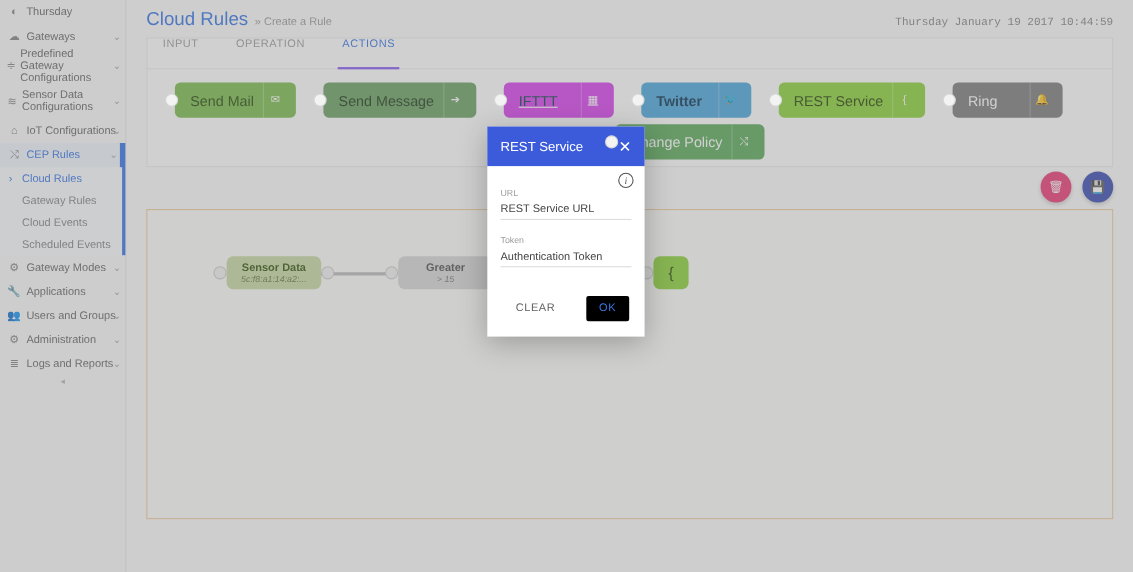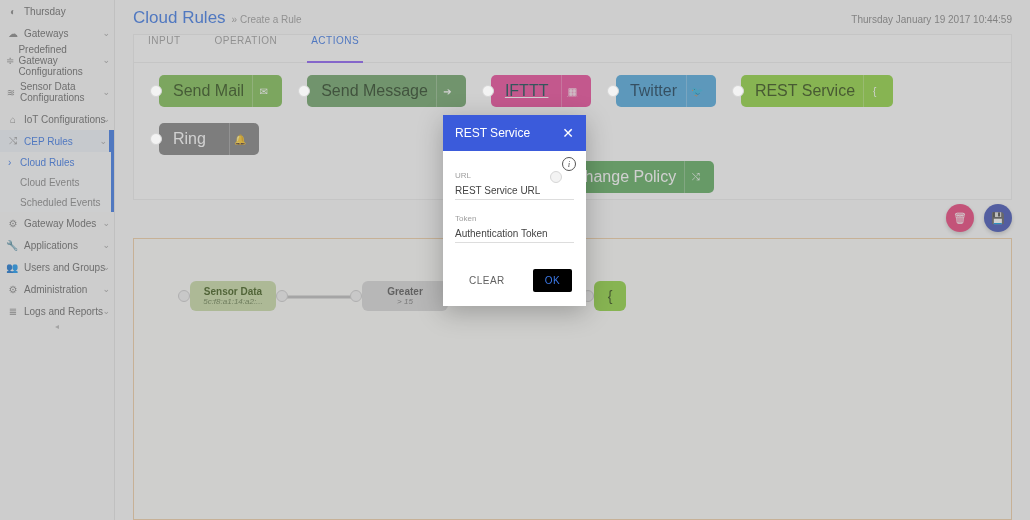--- a/index.html
+++ b/index.html
@@ -18,38 +18,38 @@
   .side-sub.sel { color:#3b78e7; }
   .side-sub.sel::before { content:"›"; position:absolute; left:8px; color:#3b78e7; }
   .side-group.open { border-right:3px solid #3b78e7; background:#fbfcfe; }
   .side-collapse { height:10px; text-align:center; font-size:8px; color:#bbb; }
 
   
   .main { position:absolute; left:115px; right:0; top:0; bottom:0; background:#fcfcfc; }
   .header { display:flex; align-items:baseline; padding:8px 18px 6px; }
   .title { color:#3b78e7; font-size:17px; font-weight:500; margin-right:6px; }
   .breadcrumb { color:#9e9e9e; font-size:10px; }
-  .datetime { margin-left:auto; color:#888; font-size:10px; }
+  .datetime { margin-left:auto; color:#888; font-size:10px;font-family:Liberation Mono, monospace; }
   .panel { margin:0 18px; border:1px solid #eee; background:#fff; }
 
   .tabs { display:flex; border-bottom:1px solid #eee; height:28px; align-items:center; padding:0 10px; gap:26px; }
   .tab { font-size:10px; letter-spacing:.5px; color:#9e9e9e; padding:0 4px; height:28px; display:flex; align-items:flex-start; cursor:pointer; }
   .tab.active { color:#3b78e7; border-bottom:2px solid #8b5cf6; }
 
   .action-row { display:flex; padding:12px 16px 6px; gap:16px; flex-wrap:wrap; }
   .action-row.second { padding-top:0; justify-content:flex-start; margin-left:400px; }
   .act-node { display:flex; align-items:center; }
   .act-port { width:12px; height:12px; border-radius:50%; background:#f3f3f3; border:1px solid #d6d6d6; margin-right:-3px; z-index:1; }
   .act-pill { height:32px; border-radius:5px; display:flex; align-items:center; padding:0 8px 0 14px; color:#fff; font-size:10px; min-width:100px; justify-content:space-between; }
-  .act-pill .lbl { color:#333; font-size:16px; }
+  .act-pill .lbl { color:#333; font-size:13px; }
   .act-pill .ic { width:22px; height:32px; display:flex; align-items:center; justify-content:center; border-left:1px solid rgba(255,255,255,.25); margin-left:8px; color:#fff; }
   .green .act-pill{ background:#7fbf52; } .green .lbl{color:#2c4e14;}
   .olive .act-pill{ background:#6ea367; } .olive .lbl{color:#24401f;}
-  .teal .act-pill{ background:#ec4899;text-decoration:underline; } .teal .lbl{color:#10454d;}
-  .blue .act-pill{ background:#4fa9df; } .blue .lbl{color:#123a55;}
+  .teal .act-pill{ background:#d946ef;text-decoration:underline; } .teal .lbl{color:#10454d;}
+  .blue .act-pill{ background:#4fa9df;font-weight:bold; } .blue .lbl{color:#123a55;}
   .lime .act-pill{ background:#8fd43e; } .lime .lbl{color:#2e4a0e;}
   .gray .act-pill{ background:#808080; } .gray .lbl{color:#fff;}
   .green2 .act-pill{ background:#5fac5f; } .green2 .lbl{color:#fff;}
 
   .canvas-wrap { position:relative; margin:10px 18px 18px; height:310px; }
   .fab-row { position:absolute; right:0; top:-6px; display:flex; gap:10px; }
   .fab { width:28px; height:28px; border-radius:50%; display:flex; align-items:center; justify-content:center; color:#fff; cursor:pointer; box-shadow:0 2px 4px rgba(0,0,0,.2); }
   .fab.del { background:#ec407a; }
   .fab.save { background:#3f51b5; }
   .canvas { position:absolute; left:0; right:0; top:28px; bottom:0; border:1px solid #f2cfa7; background:#fefdfb; }
@@ -113,20 +113,23 @@
   <div class="side-group open">
     <div class="side-item active">
       <span class="icon">⤭</span>
       <span>CEP Rules</span>
       <span class="chev">⌄</span>
     </div>
     <div class="side-sub sel">
       <span>Cloud Rules</span>
     </div>
     <div class="side-sub">
+      <span>Gateway Rules</span>
+    </div>
+    <div class="side-sub">
       <span>Cloud Events</span>
     </div>
     <div class="side-sub">
       <span>Scheduled Events</span>
     </div>
   </div>
   <div class="side-item">
     <span class="icon">⚙</span>
     <span>Gateway Modes</span>
     <span class="chev">⌄</span>
@@ -237,21 +240,21 @@
       <div class="fab save">
         <span>💾</span>
       </div>
     </div>
     <div class="canvas">
       <svg class="wires">
         <path d="M150 58 C190 58 190 58 222 58" stroke="#bdbdbd" stroke-width="3" fill="none"></path>
         <path d="M298 58 C340 58 400 58 448 58" stroke="#bdbdbd" stroke-width="3" fill="none"></path>
       </svg>
 
-      <div class="flow-node n-sensor" style="left:44px; top:42px;text-align:center;">
+      <div class="flow-node n-sensor" style="left:60px; top:42px;text-align:center;">
         <span class="port"></span>
         <div class="flow-pill">
           <b>Sensor Data</b>
           <span class="sub">5c:f8:a1:14:a2:...</span>
         </div>
         <span class="port"></span>
       </div>
 
       <div class="flow-node n-greater" style="left:216px; top:42px;">
         <span class="port"></span>

